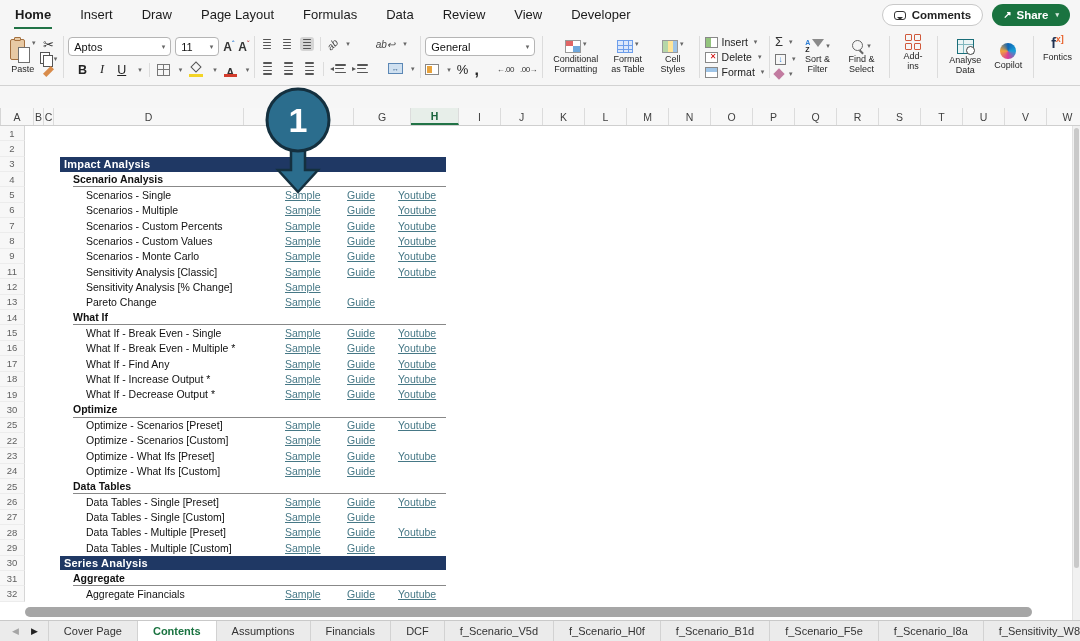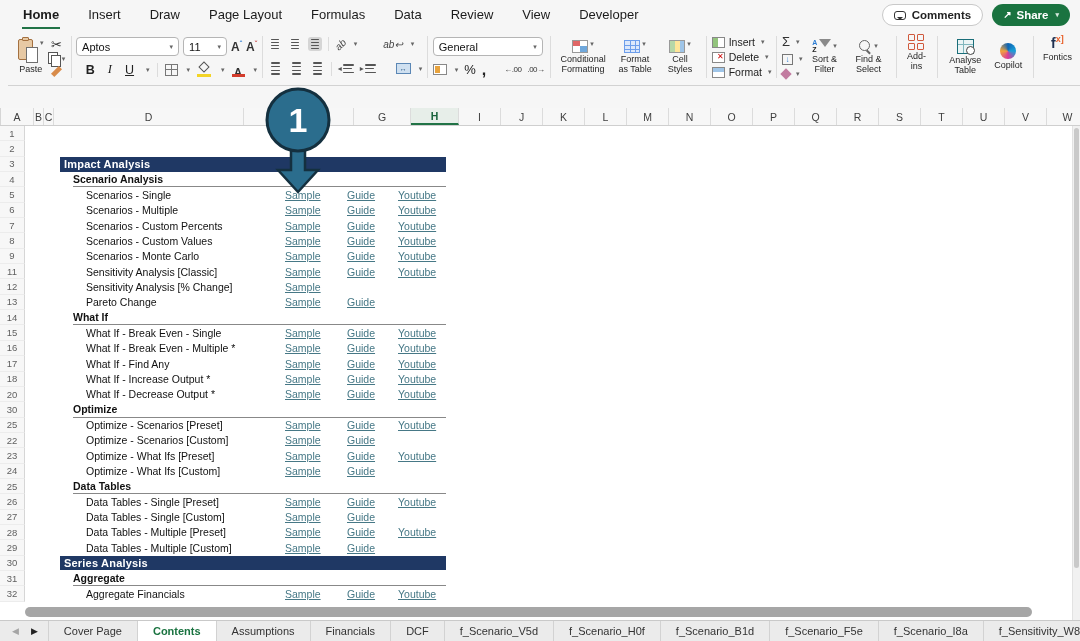--- a/index.html
+++ b/index.html
@@ -1,18 +1,18 @@
 <!DOCTYPE html>
 <html><head>
 <meta charset="utf-8">
 <style>
   * { margin:0; padding:0; box-sizing:border-box; }
   html,body { width:1080px; height:641px; overflow:hidden; background:#fff;
     font-family:"Liberation Sans", sans-serif; -webkit-font-smoothing:antialiased; }
-  .app { position:relative; width:1080px; height:641px; background:#f6f6f6;padding-left:8px; }
+  .app { position:relative; width:1080px; height:641px; background:#f6f6f6; }
 
   
   .rtabs { height:30px; display:flex; align-items:center; padding:0 8px 0 14px; background:#f6f6f6; position:relative; }
   .rtab { font-size:13px; color:#1b1b1b; margin-right:27px; padding:6px 1px 5px; cursor:default; white-space:nowrap; }
   .rtab.active { font-weight:bold; border-bottom:2.5px solid #217346; }
   .winbtns { position:absolute; right:10px; top:4px; display:flex; gap:9px; align-items:center; }
   .comments-btn { display:flex; align-items:center; gap:6px; background:#fff; border:1px solid #c9c9c9; border-radius:12px; height:22px; padding:0 11px; font-size:11.5px; font-weight:bold; color:#222; }
   .bubble { width:12px; height:9px; border:1.3px solid #333; border-radius:3px; position:relative; display:inline-block; }
   .bubble::after { content:""; position:absolute; left:2px; bottom:-4px; border:3px solid transparent; border-top-color:#333; }
   .share-btn { display:flex; align-items:center; gap:5px; background:#1a7340; border:none; border-radius:12px; height:22px; padding:0 11px; font-size:11.5px; font-weight:bold; color:#fff; }
@@ -427,21 +427,21 @@
           <i></i>
           <i></i>
         </span>
       <span class="lbl">Add-ins</span>
     </div>
     <div class="rsep"></div>
 
     <div class="rgroup">
       <div class="bigbtn" style="width:46px;">
         <span class="anic"></span>
-        <span class="lbl">Analyse Table</span>
+        <span class="lbl">Analyse Data</span>
       </div>
       <div class="bigbtn" style="width:40px;">
         <span class="cpic"></span>
         <span class="lbl">Copilot</span>
       </div>
     </div>
     <div class="rsep"></div>
 
     <div class="bigbtn" style="width:46px;">
       <span class="fxic">f<sup>x]</sup></span>
@@ -607,21 +607,21 @@
         <div class="grow">
           <div class="rnum">18</div>
           <div class="rc">
             <span class="itm">What If - Increase Output *</span>
             <span class="lnk" style="left: 260px;">Sample</span>
             <span class="lnk" style="left: 322px;">Guide</span>
             <span class="lnk" style="left: 373px;">Youtube</span>
           </div>
         </div>
         <div class="grow">
-          <div class="rnum">20</div>
+          <div class="rnum">19</div>
           <div class="rc">
             <span class="itm">What If - Decrease Output *</span>
             <span class="lnk" style="left: 260px;">Sample</span>
             <span class="lnk" style="left: 322px;">Guide</span>
             <span class="lnk" style="left: 373px;">Youtube</span>
           </div>
         </div>
         <div class="grow">
           <div class="rnum">30</div>
           <div class="rc">

